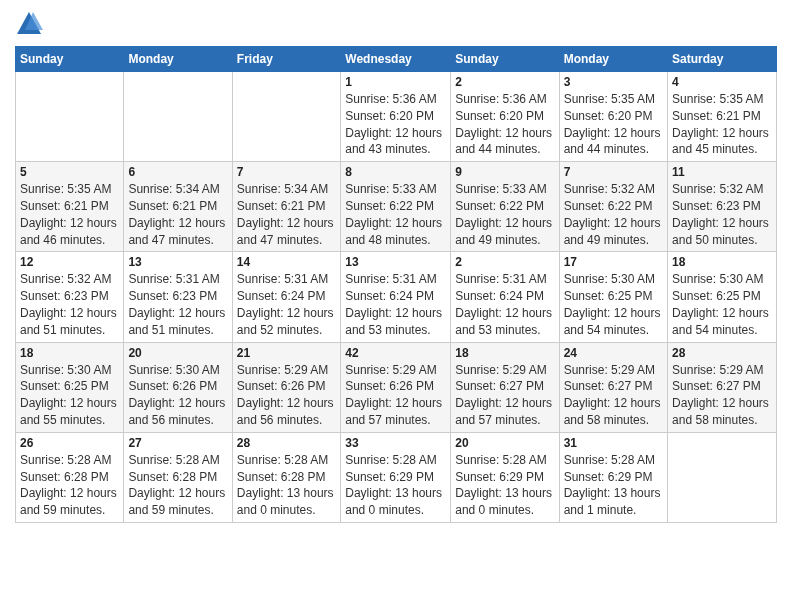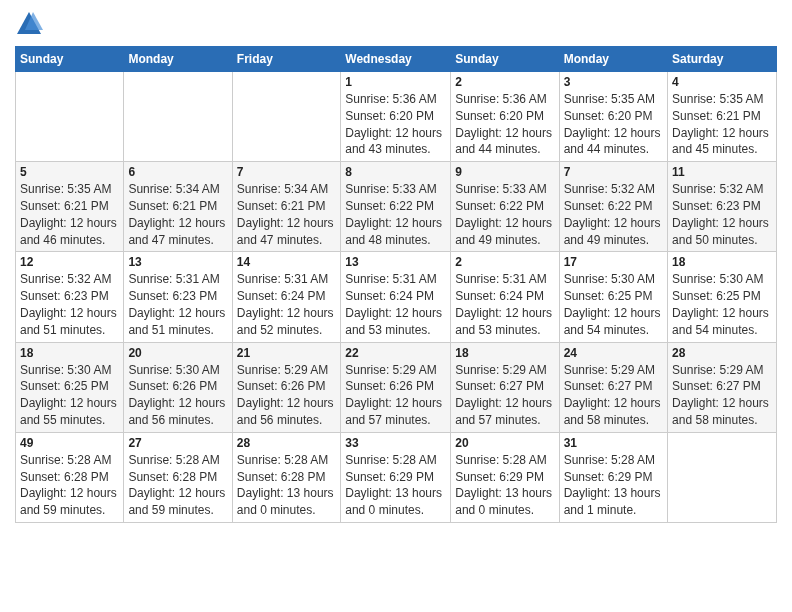--- a/index.html
+++ b/index.html
@@ -279,21 +279,21 @@
 and 56 minutes.</div>
           </td>
           <td>
             <div class="day-num">21</div>
             <div class="day-info" style="white-space: pre-line;">Sunrise: 5:29 AM
 Sunset: 6:26 PM
 Daylight: 12 hours
 and 56 minutes.</div>
           </td>
           <td>
-            <div class="day-num">22</div>
+            <div class="day-num">42</div>
             <div class="day-info" style="white-space: pre-line;">Sunrise: 5:29 AM
 Sunset: 6:26 PM
 Daylight: 12 hours
 and 57 minutes.</div>
           </td>
           <td>
             <div class="day-num">18</div>
             <div class="day-info" style="white-space: pre-line;">Sunrise: 5:29 AM
 Sunset: 6:27 PM
 Daylight: 12 hours
@@ -309,21 +309,21 @@
           <td>
             <div class="day-num">28</div>
             <div class="day-info" style="white-space: pre-line;">Sunrise: 5:29 AM
 Sunset: 6:27 PM
 Daylight: 12 hours
 and 58 minutes.</div>
           </td>
         </tr>
         <tr>
           <td>
-            <div class="day-num">49</div>
+            <div class="day-num">26</div>
             <div class="day-info" style="white-space: pre-line;">Sunrise: 5:28 AM
 Sunset: 6:28 PM
 Daylight: 12 hours
 and 59 minutes.</div>
           </td>
           <td>
             <div class="day-num">27</div>
             <div class="day-info" style="white-space: pre-line;">Sunrise: 5:28 AM
 Sunset: 6:28 PM
 Daylight: 12 hours

